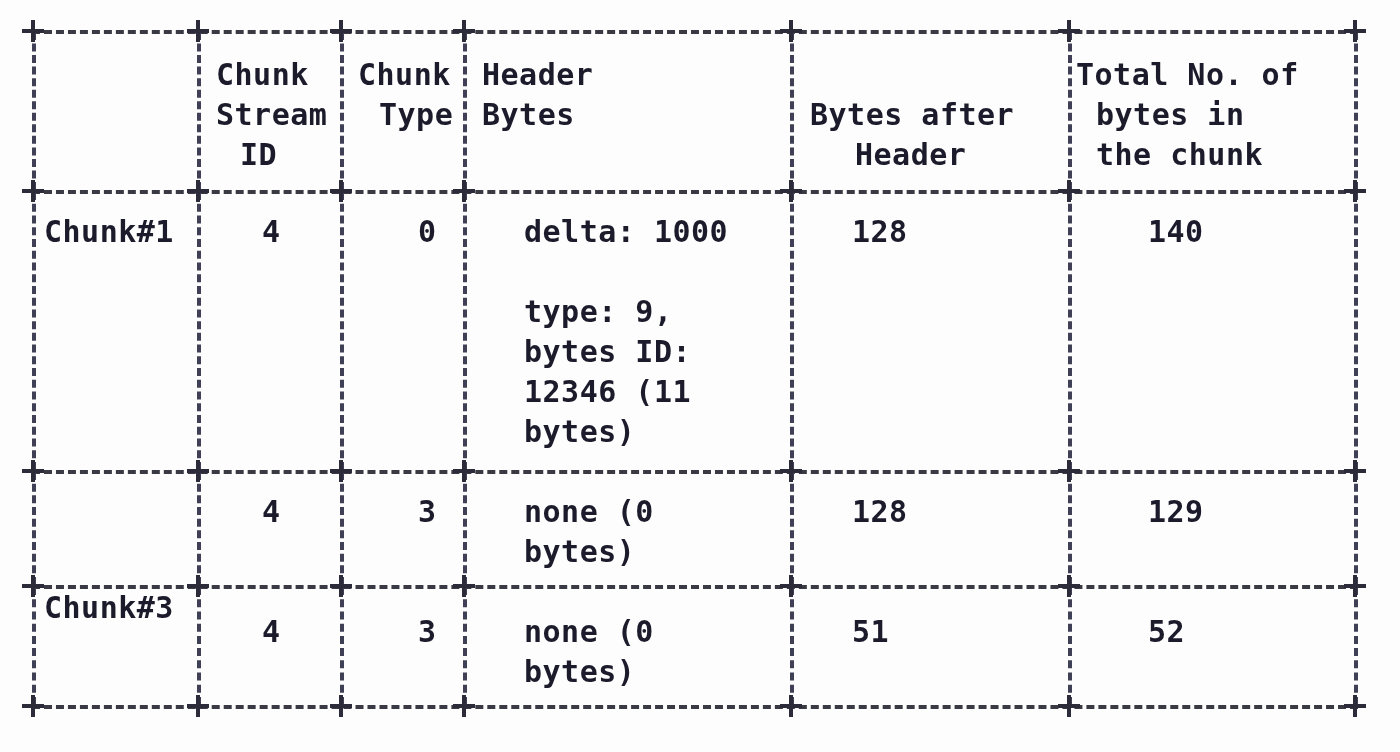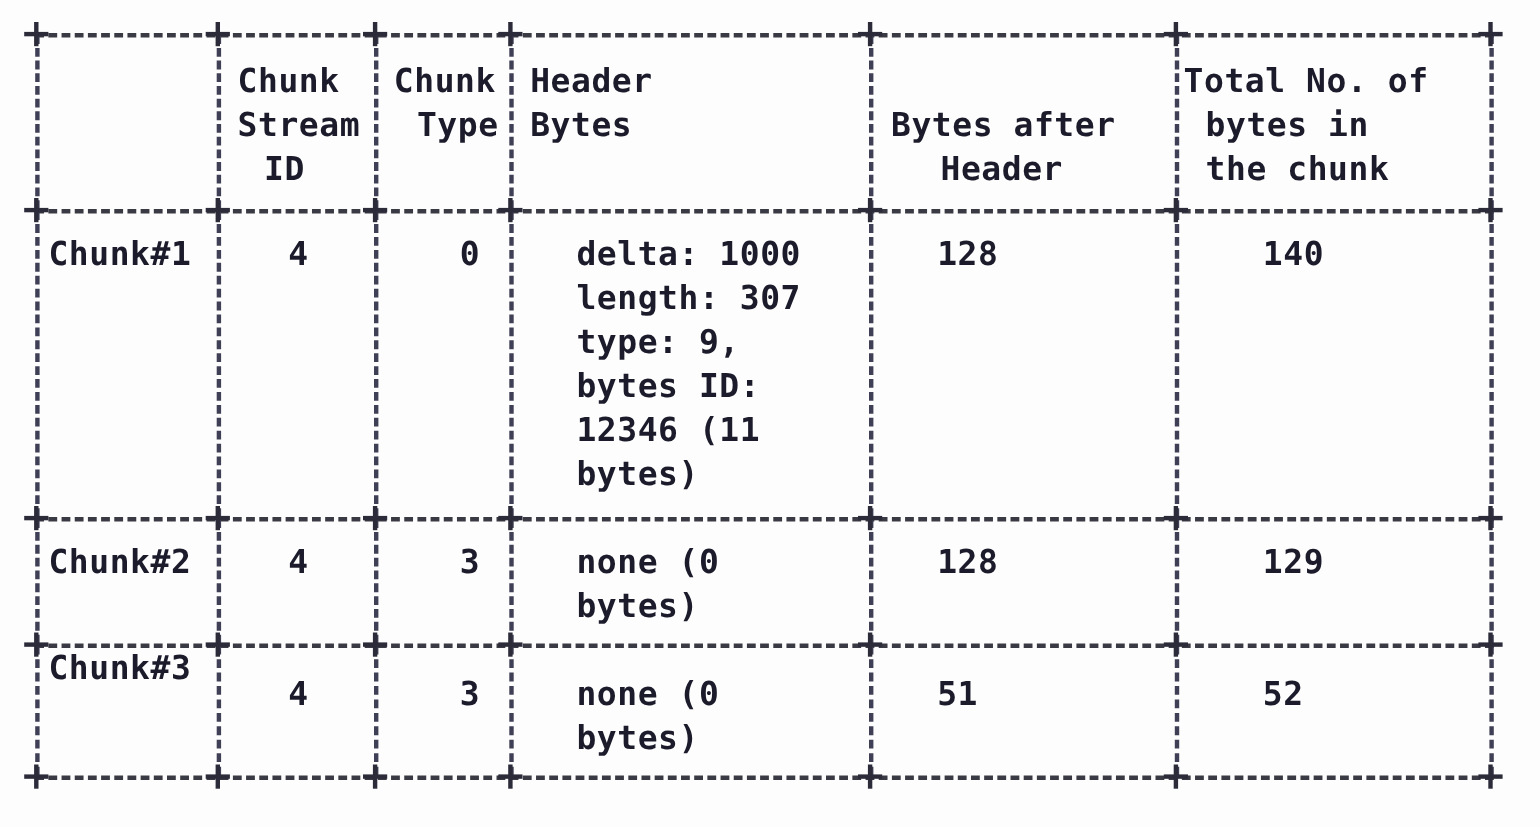--- a/index.html
+++ b/index.html
@@ -170,29 +170,27 @@
   <div class="cell left" style="left:855px; top:135px;">Header</div>
 
   <div class="cell left" style="left:1076px; top:55px;">Total No. of</div>
   <div class="cell left" style="left:1096px; top:95px;">bytes in</div>
   <div class="cell left" style="left:1096px; top:135px;">the chunk</div>
 
   <div class="cell left" style="left:44px;  top:212px;">Chunk#1</div>
   <div class="cell left" style="left:262px; top:212px;">4</div>
   <div class="cell left" style="left:418px; top:212px;">0</div>
   <div class="cell left" style="left:524px; top:212px;">delta: 1000</div>
-  <div class="cell left" style="left:524px; top:252px;">length: 307</div>
   <div class="cell left" style="left:524px; top:292px;">type: 9,</div>
   <div class="cell left" style="left:524px; top:332px;">bytes ID:</div>
   <div class="cell left" style="left:524px; top:372px;">12346 (11</div>
   <div class="cell left" style="left:524px; top:412px;">bytes)</div>
   <div class="cell left" style="left:852px; top:212px;">128</div>
   <div class="cell left" style="left:1148px; top:212px;">140</div>
 
-  <div class="cell left" style="left:44px;  top:492px;">Chunk#2</div>
   <div class="cell left" style="left:262px; top:492px;">4</div>
   <div class="cell left" style="left:418px; top:492px;">3</div>
   <div class="cell left" style="left:524px; top:492px;">none (0</div>
   <div class="cell left" style="left:524px; top:532px;">bytes)</div>
   <div class="cell left" style="left:852px; top:492px;">128</div>
   <div class="cell left" style="left:1148px; top:492px;">129</div>
 
   <div class="cell left" style="left:44px;  top:588px;">Chunk#3</div>
   <div class="cell left" style="left:262px; top:612px;">4</div>
   <div class="cell left" style="left:418px; top:612px;">3</div>

